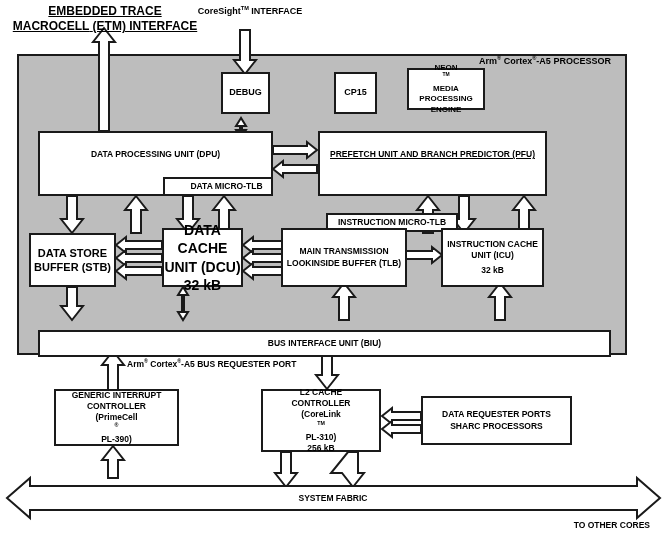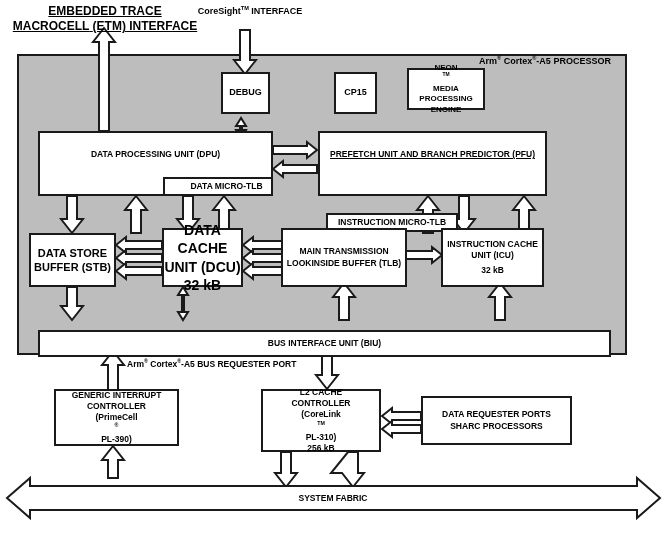--- a/index.html
+++ b/index.html
@@ -176,14 +176,17 @@
 
   <div class="box" style="left:421px;top:396px;width:151px;height:49px;font-size:8.5px;">
     <span>DATA REQUESTER PORTS</span>
     <span>SHARC PROCESSORS</span>
   </div>
 
   <div class="lbl" style="left:233px;top:493px;width:200px;font-size:8.5px;">
     <span>SYSTEM FABRIC</span>
   </div>
 
+  <div class="lbl" style="left:490px;top:520px;width:160px;font-size:8.5px;text-align:right;">
+    <span>TO OTHER CORES</span>
+  </div>
 
 </div>
 
 </body></html>

